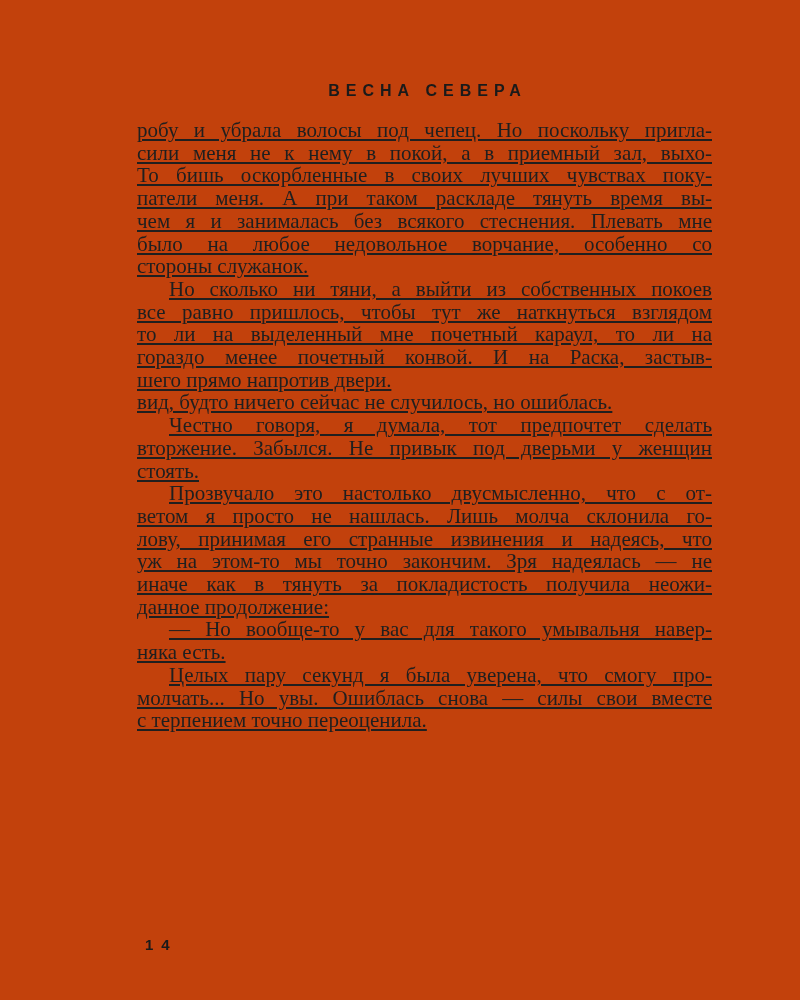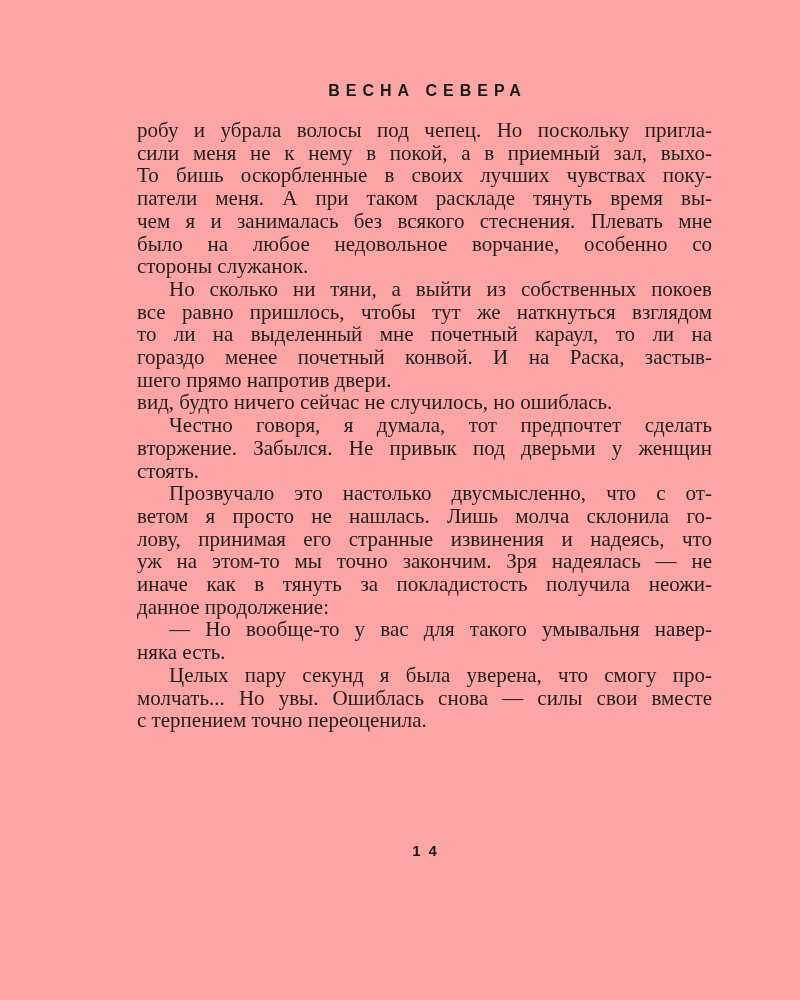--- a/index.html
+++ b/index.html
@@ -4,21 +4,21 @@
 <style>
   html, body {
     margin: 0;
     padding: 0;
     background: #ffffff;
   }
   .page {
     position: relative;
     width: 800px;
     height: 1000px;
-    background: #fca5a5;
+    background: #c2410c;
     overflow: hidden;
     font-family: "Liberation Serif", serif;
     color: #1f1f1f;
   }
   .running-head {
     position: absolute;
     top: 83px;
     left: 137px;
     width: 575px;
     text-align: center;
@@ -35,37 +35,37 @@
     position: absolute;
     top: 119px;
     left: 137px;
     width: 575px;
     font-size: 21px;
     line-height: 22.7px;
   }
   .paragraph {
     margin: 0;
     padding: 0;
+    text-decoration: underline;
   }
   .line {
     text-align: justify;
     text-align-last: justify;
   }
   .line.para-end {
     text-align-last: left;
   }
   .line.indent {
     text-indent: 32px;
   }
   .page-number {
     position: absolute;
-    top: 843px;
+    top: 937px;
     left: 137px;
     width: 575px;
-    text-align: center;
     font-family: "Liberation Sans", sans-serif;
     font-weight: 700;
     font-size: 15px;
     line-height: 16px;
     letter-spacing: 8px;
     text-indent: 8px; 
     color: #1a1a1a;
   }
 </style>
 </head>

